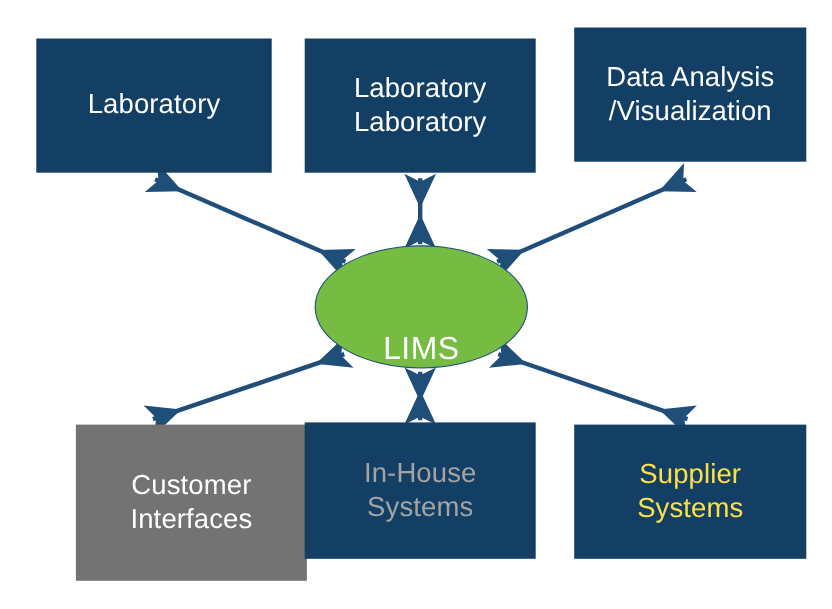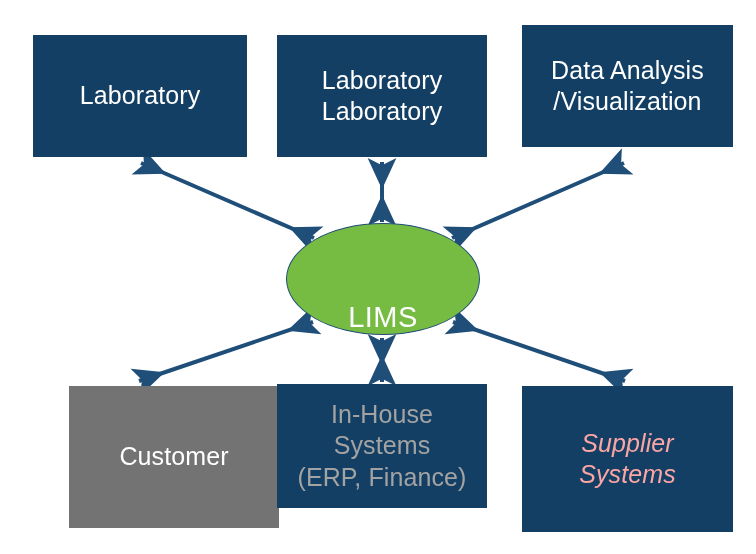--- a/index.html
+++ b/index.html
@@ -95,29 +95,29 @@
     <span class="line">Laboratory</span>
   </div>
 
   <div class="node-box" style="left: 522px; top: 25px; width: 211px; height: 122px; background: rgb(18, 63, 99); color: rgb(255, 255, 255);">
     <span class="line">Data Analysis</span>
     <span class="line">/Visualization</span>
   </div>
 
   <div class="node-box" style="left: 33px; top: 386px; width: 210px; height: 142px; background: #737373; color: rgb(255, 255, 255); margin-left: 36px;">
     <span class="line">Customer</span>
+    <span class="line">Interfaces</span>
   </div>
 
   <div class="node-box" style="left: 277px; top: 384px; width: 210px; height: 124px; background: rgb(18, 63, 99); color: #a3a3a3;">
     <span class="line">In-House</span>
     <span class="line">Systems</span>
-    <span class="line">(ERP, Finance)</span>
   </div>
 
-  <div class="node-box" style="left: 522px; top: 386px; width: 211px; height: 146px; background: rgb(18, 63, 99); color: #fca5a5; font-style: italic;">
+  <div class="node-box" style="left: 522px; top: 386px; width: 211px; height: 122px; background: rgb(18, 63, 99); color: #fde047;">
     <span class="line">Supplier</span>
     <span class="line">Systems</span>
   </div>
 
   <div class="hub-ellipse" style="left: 286px; top: 223px; width: 194px; height: 112px; background: rgb(118, 188, 67); border: 1.5px solid rgb(31, 78, 121); color: rgb(255, 255, 255);">
     <span>LIMS</span>
   </div>
 
 </div>
 

